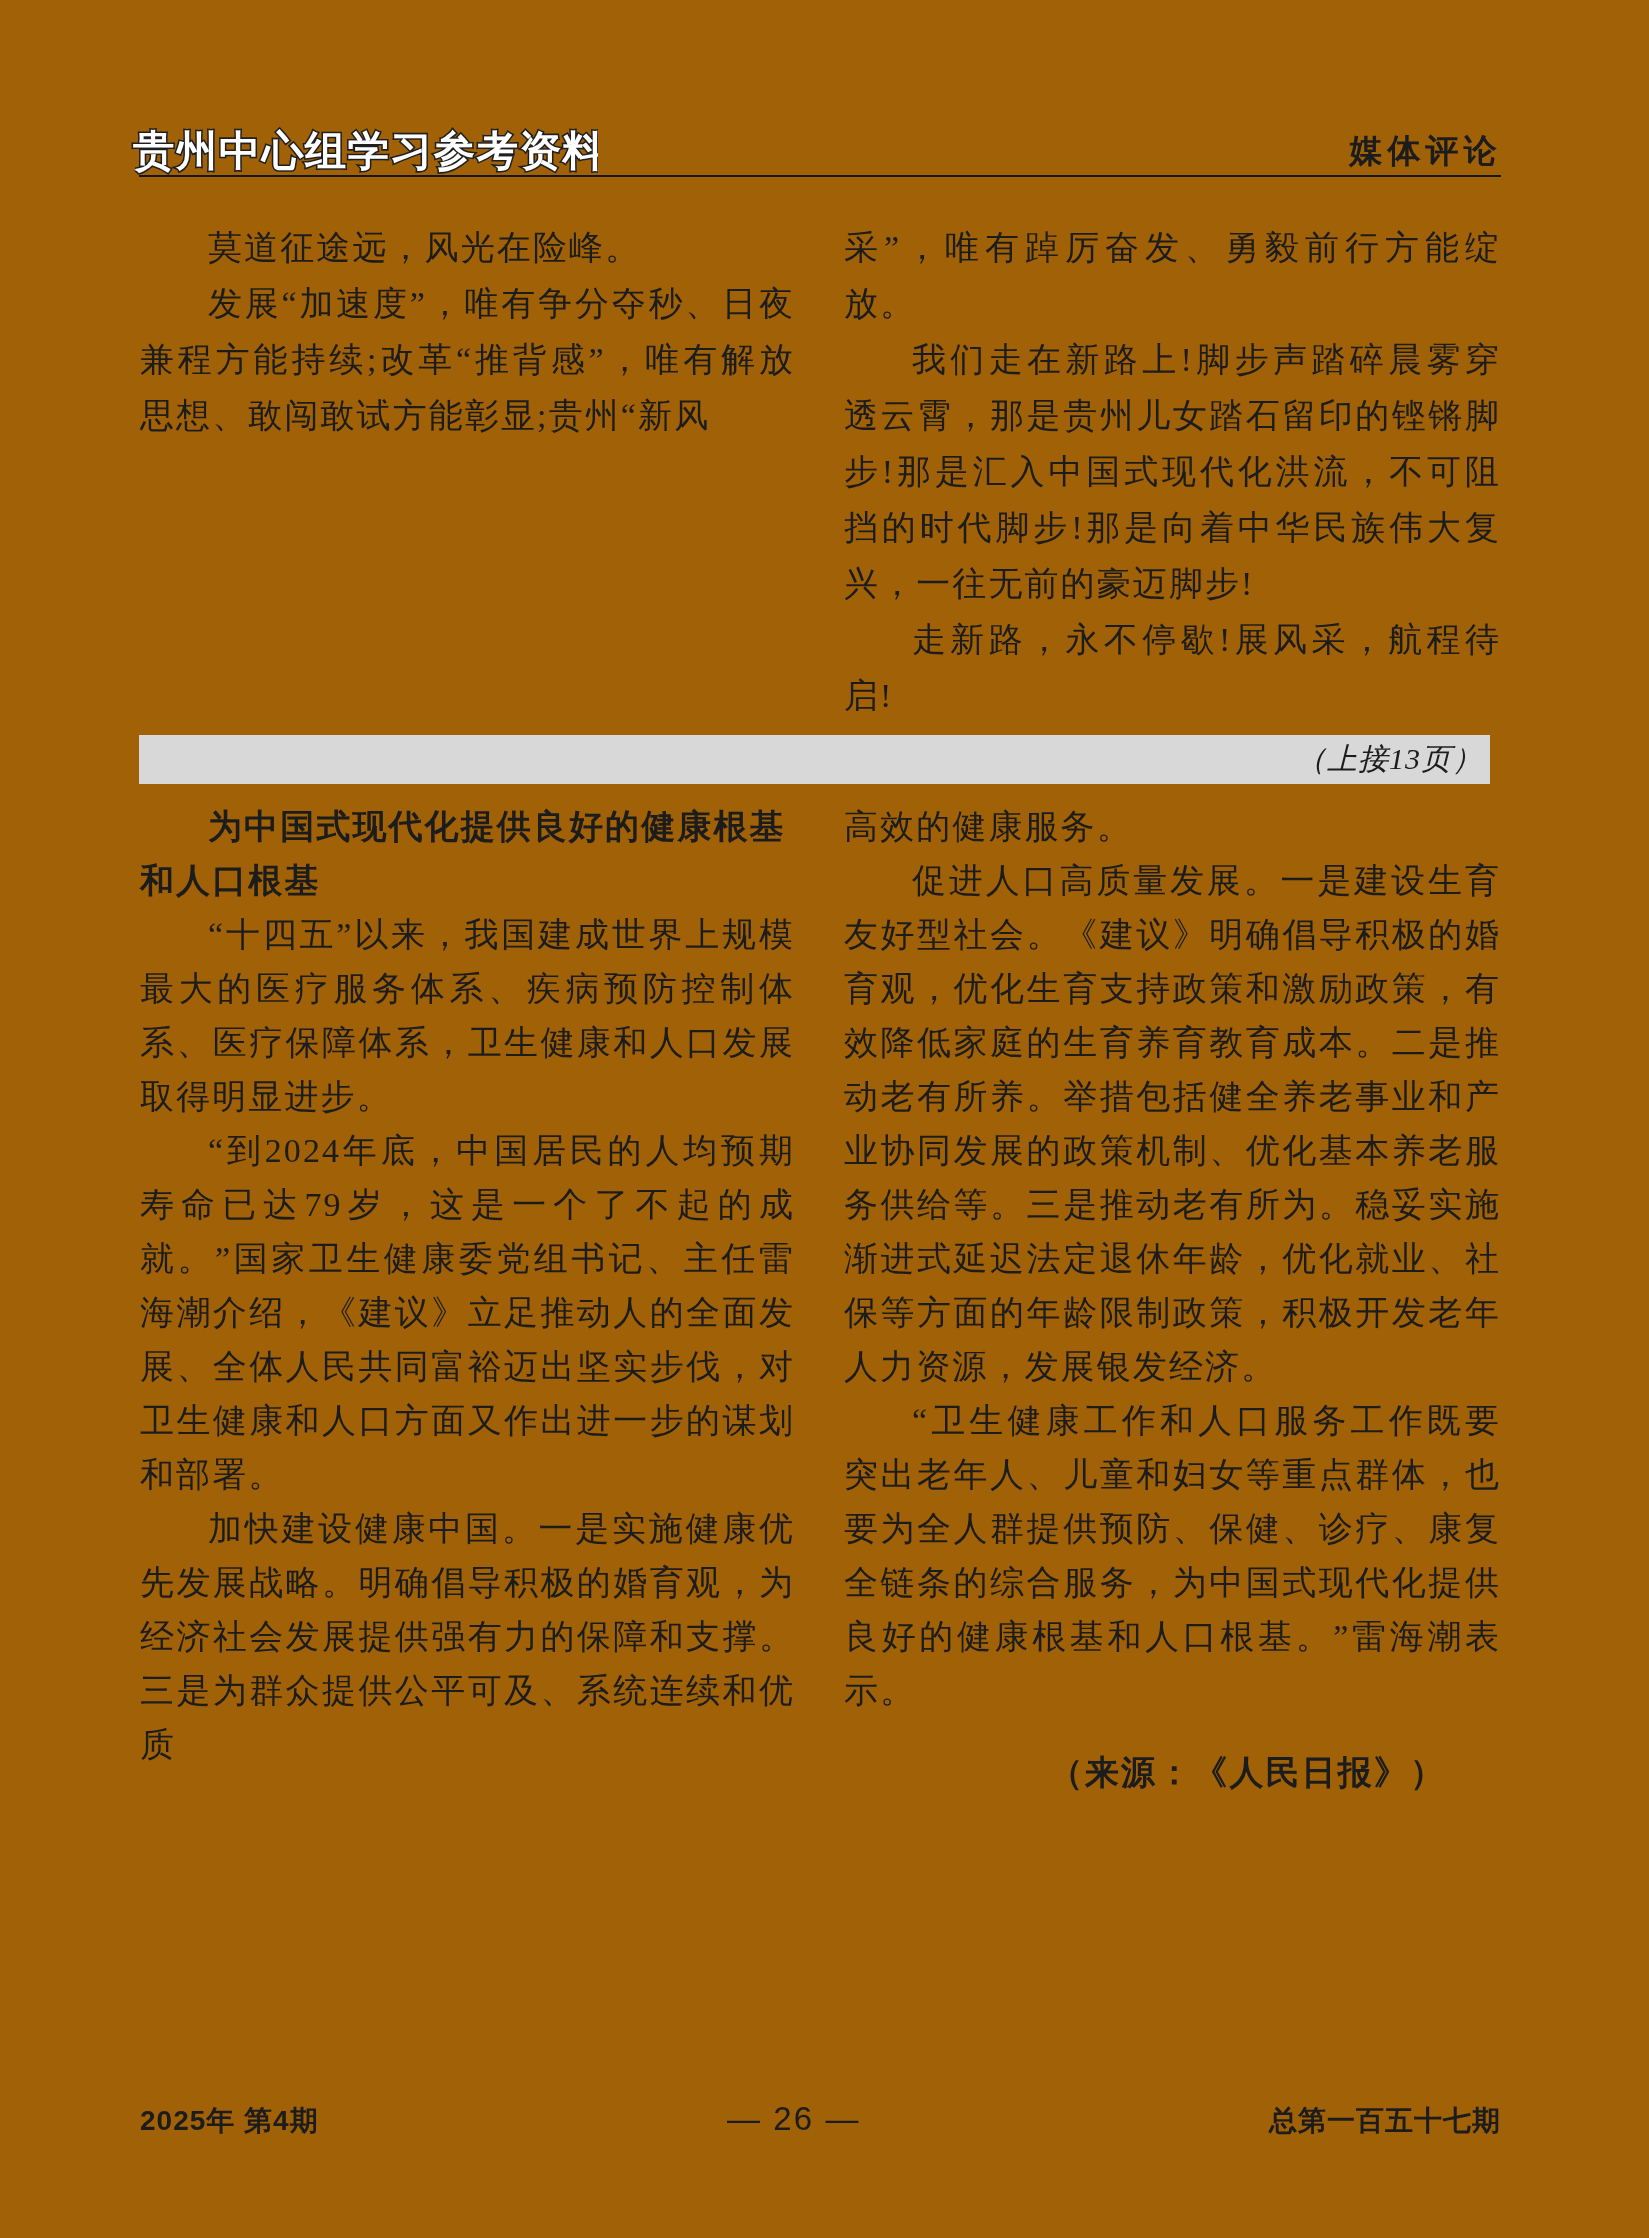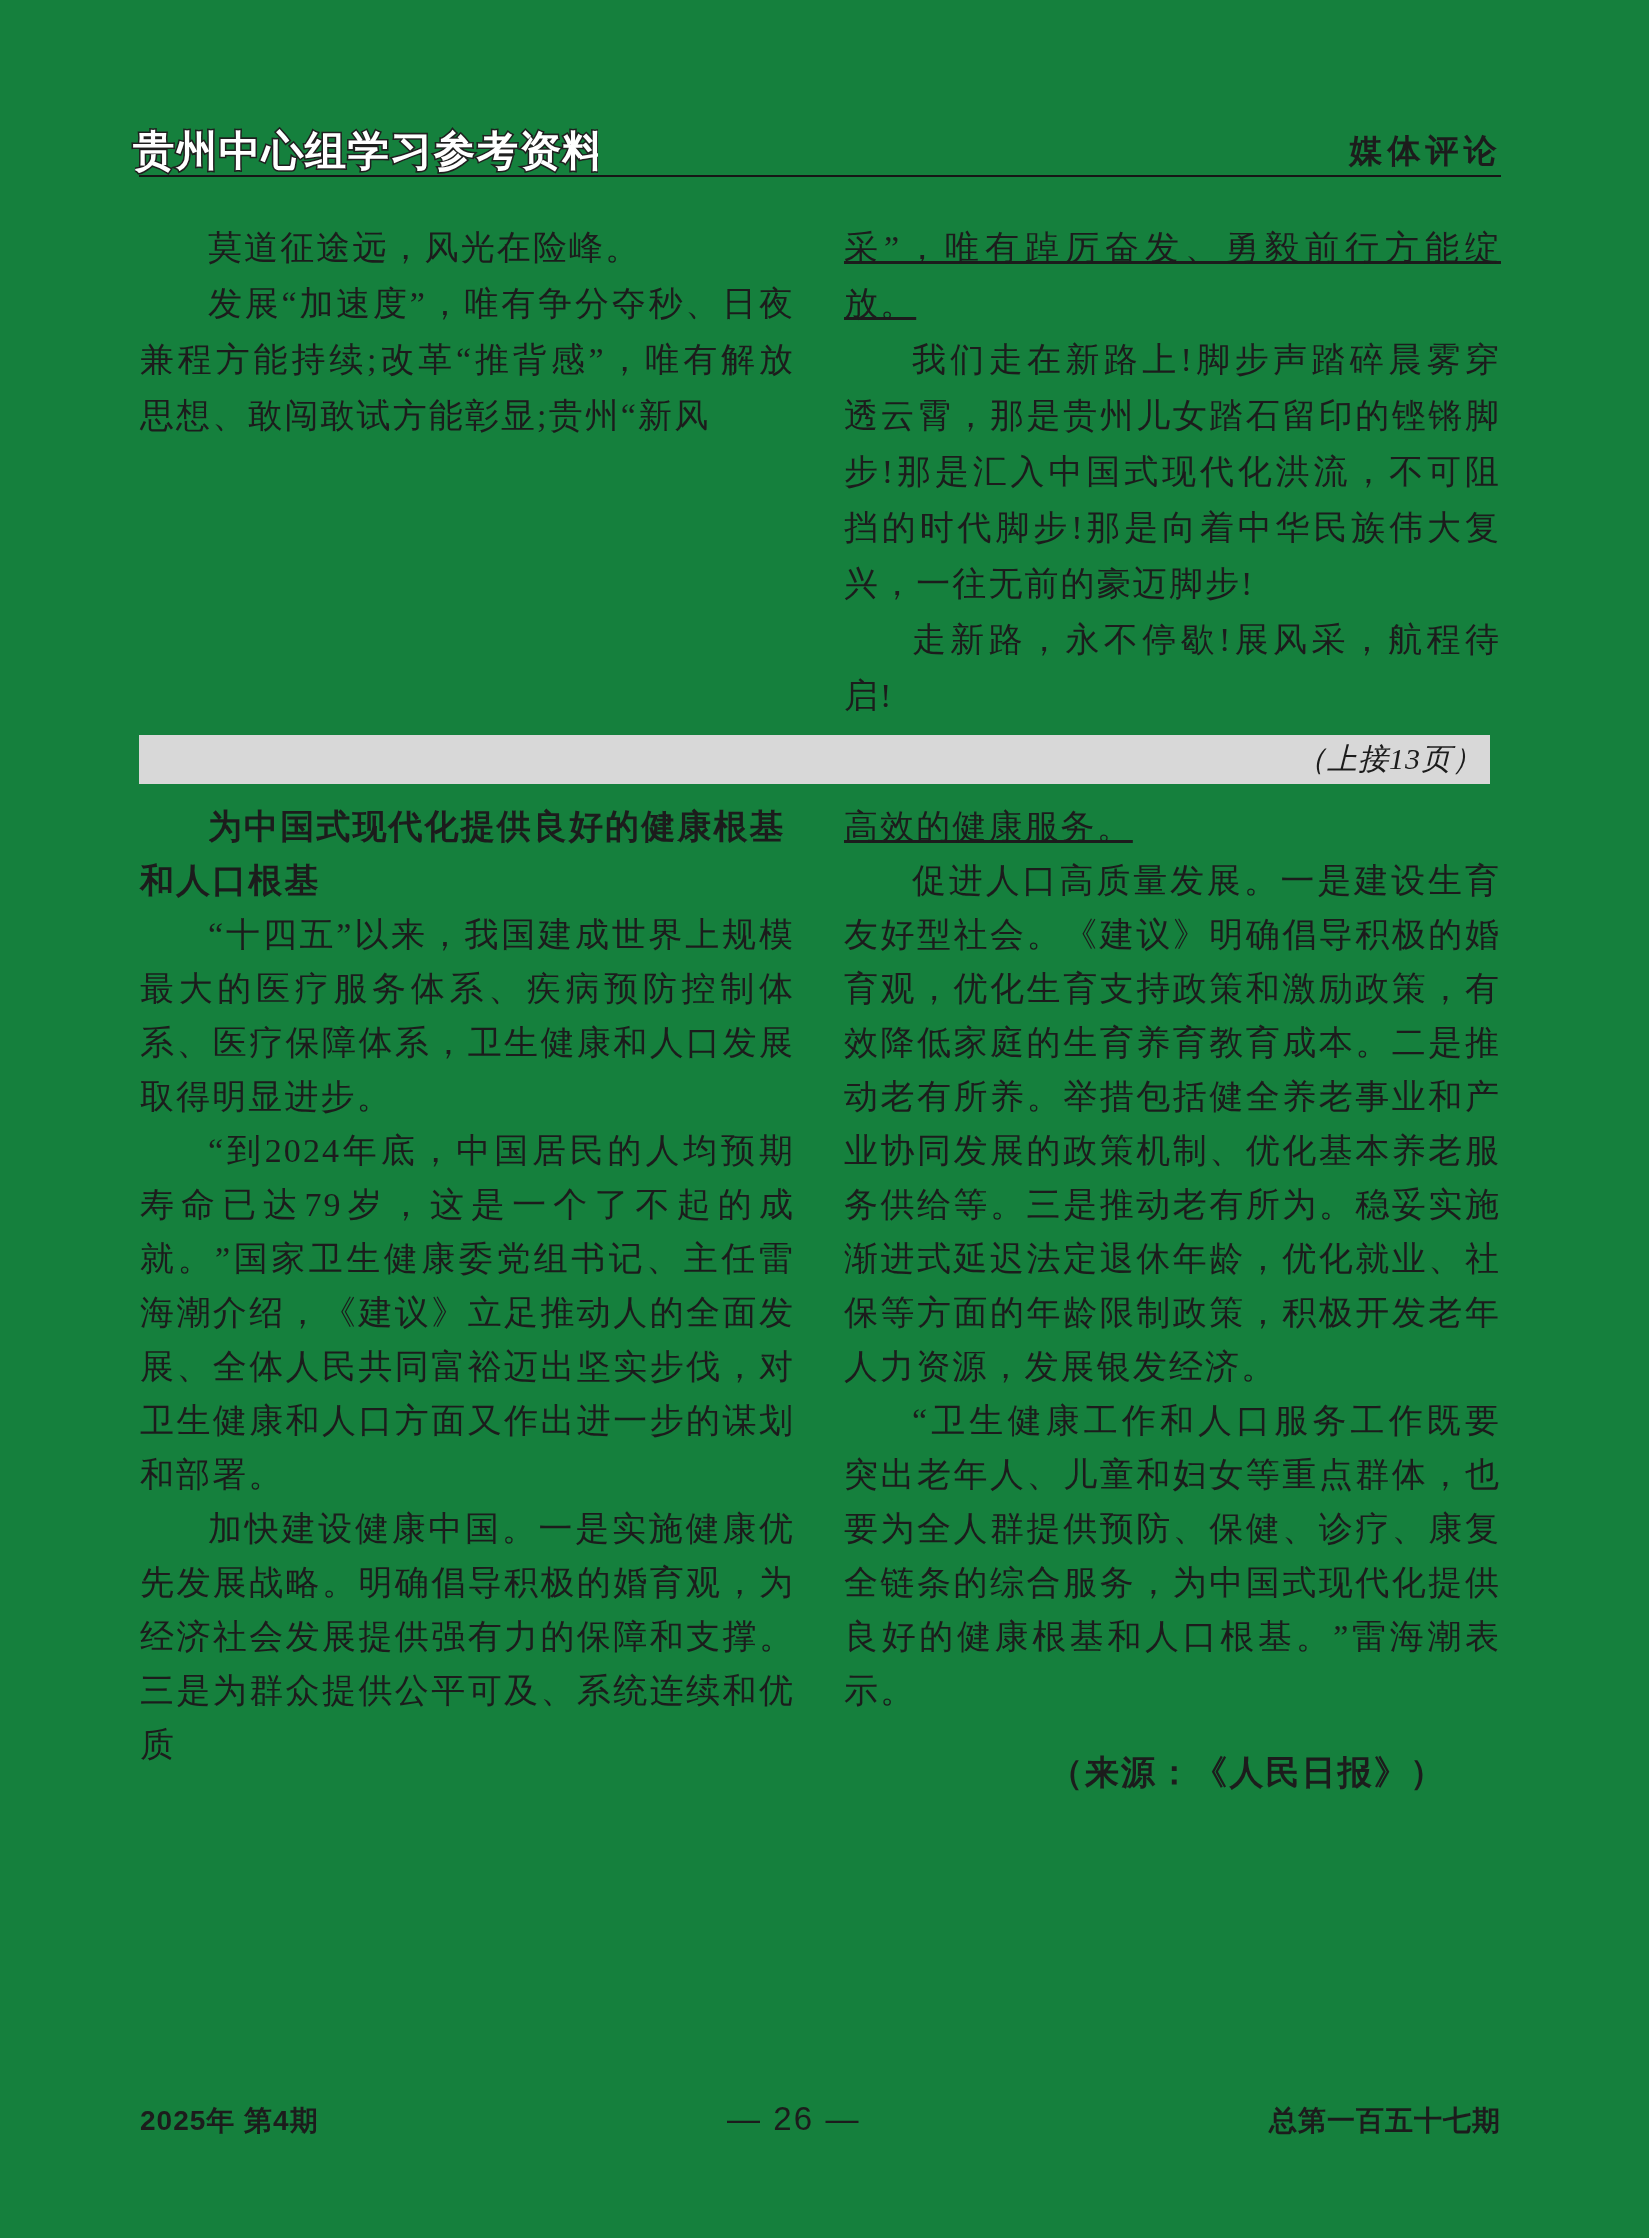--- a/index.html
+++ b/index.html
@@ -1,19 +1,19 @@
 <!DOCTYPE html>
 <html style="font-size:8.3px"><head>
 <meta charset="utf-8">
 <style>
   html,body { margin:0; padding:0; background:#888; }
   .page {
     position:relative;
     width:1650px; height:2239px;
-    background:#15803d;
+    background:#a16207;
     overflow:hidden;
     font-family:"Liberation Serif","DejaVu Serif",serif;
     color:#1c1c1c;
   }
   
   .logo-svg { position:absolute; left:130px; top:119px; }
   .section-label {
     position:absolute; right:148px; top:129px;
     font-size:33px; letter-spacing:5.2px; font-weight:bold;
     font-family:"Liberation Serif","DejaVu Serif",serif;
@@ -27,21 +27,21 @@
   .sec1 { top:220px; }
   .sec2 { top:800px; }
   .col  { width:655px; }
   .col2 { width:657px; margin-left:49px; }
   .para {
     margin:0; font-size:34px; letter-spacing:2.1px;
     line-height:56px; text-align:justify; text-justify:inter-ideograph;
   }
   .tight .para { line-height:54px; }
   .para.indent  { text-indent:2em; }
-  .para.flush   { text-indent:0;text-decoration:underline; }
+  .para.flush   { text-indent:0; }
   .para.heading {
     font-family:Liberation Serif, serif;
     font-weight:bold; text-indent:2em; text-align:left;
   }
   .para.source, .para.source-gap {
     font-family:"Liberation Sans","DejaVu Sans",sans-serif;
     font-weight:bold; text-align:right; padding-right:55px;
   }
   .para.source-gap { margin-top:27px; }
   

